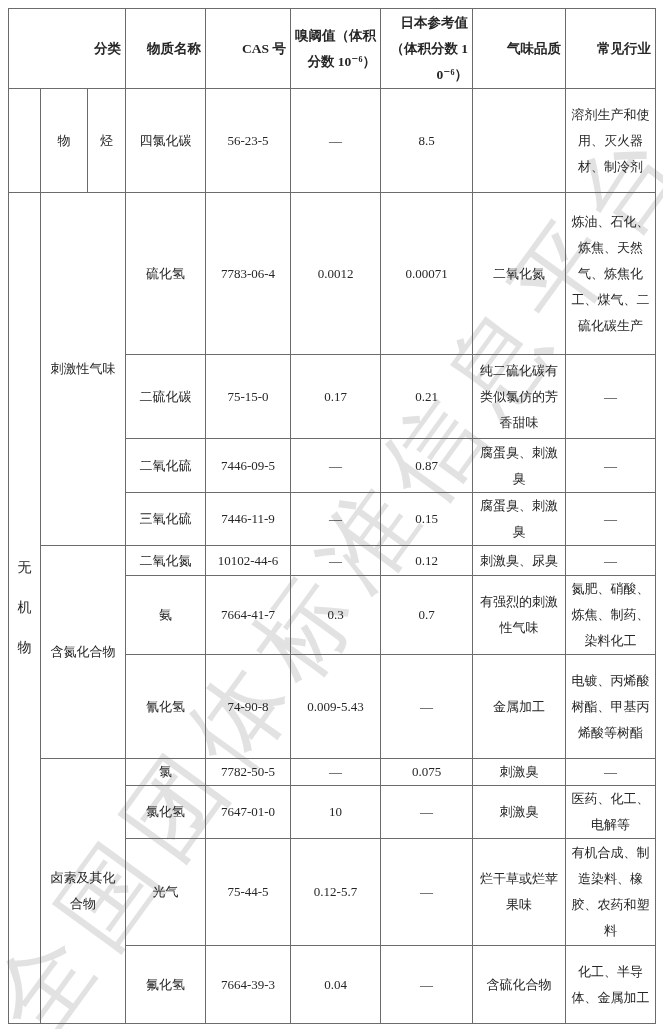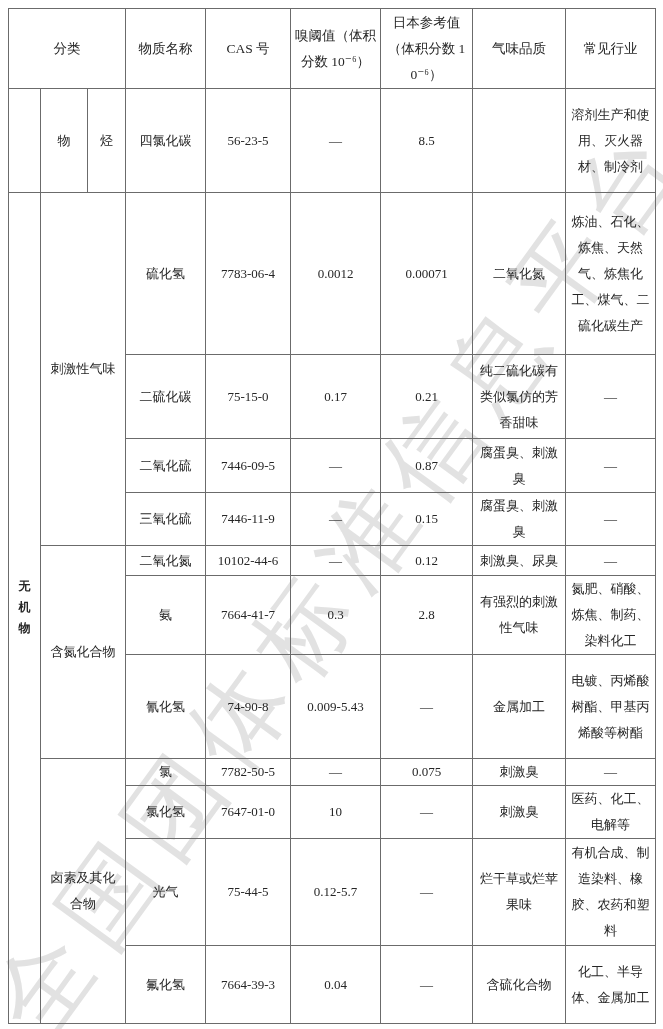--- a/index.html
+++ b/index.html
@@ -37,42 +37,41 @@
     text-align:center;
     vertical-align:middle;
     font-size:13px;
     line-height:26px;
     padding:0 4px;
     font-weight:normal;
     background:transparent;
     word-break:break-all;
     overflow:hidden;
   }
-  #tbl th{font-weight:normal;font-size:13.5px;line-height:26px;}
+  #tbl th{font-weight:bold;font-size:13.5px;line-height:26px;text-align:right;}
   tr.r0{height:80px}
   tr.r1{height:104px}
   tr.r2{height:162px}
   tr.r3{height:84px}
   tr.r4{height:54px}
   tr.r5{height:48px}
   tr.r6{height:30px}
   tr.r7{height:78px}
   tr.r8{height:104px}
   tr.r9{height:26px}
   tr.r10{height:52px}
   tr.r11{height:107px}
   tr.r12{height:78px}
   td.carry{vertical-align:top;line-height:20px;padding-top:3px;}
   td.vert span{
     display:inline-block;
     width:1em;
-    line-height:21px;
+    line-height:40px;
     word-break:break-all;
-    font-size:12px;
-    font-weight:bold;
+    font-size:14px;
   }
 </style>
 </head>
 <body>
 
 <div id="page">
   <div id="watermark">全国团体标准信息平台</div>
 
   <table id="tbl">
     <colgroup>
@@ -155,21 +154,21 @@
       <td>—</td>
       <td>0.12</td>
       <td>刺激臭、尿臭</td>
       <td>—</td>
     </tr>
 
     <tr class="r7">
       <td>氨</td>
       <td>7664-41-7</td>
       <td>0.3</td>
-      <td>2.8</td>
+      <td>0.7</td>
       <td>有强烈的刺激性气味</td>
       <td>氮肥、硝酸、炼焦、制药、染料化工</td>
     </tr>
 
     <tr class="r8">
       <td>氰化氢</td>
       <td>74-90-8</td>
       <td>0.009-5.43</td>
       <td>—</td>
       <td>金属加工</td>

